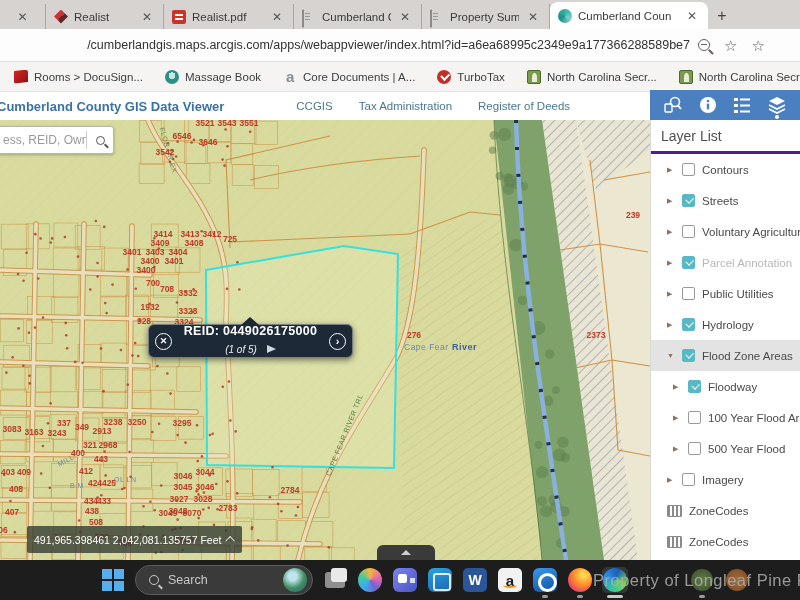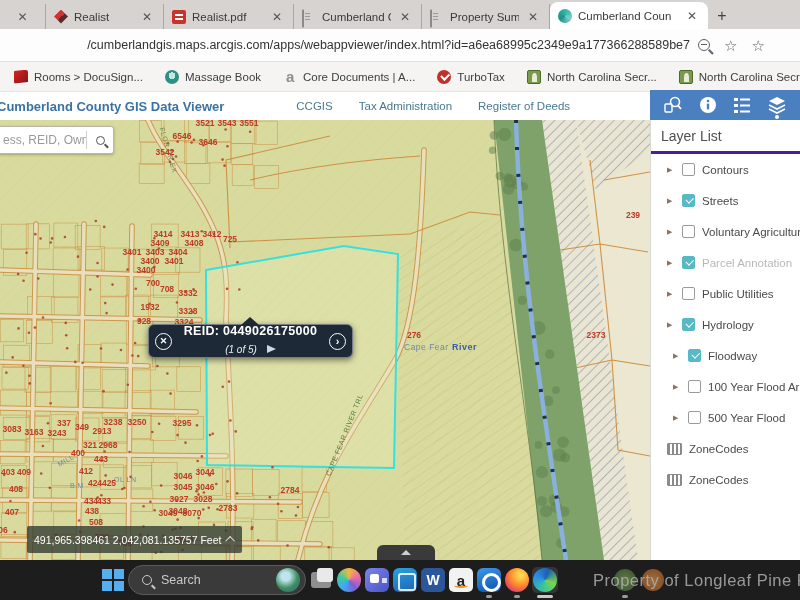--- a/index.html
+++ b/index.html
@@ -90,21 +90,21 @@
   .lrow .arr { width:8px; font-size:7px; color:#8a7468; flex:none; }
   .cb { width:13px; height:13px; border:1px solid #9a9a9a; border-radius:2px; background:#fff; flex:none; position:relative; }
   .cb.on { background:#57b9c6; border-color:#57b9c6; }
   .cb.on::after { content:""; position:absolute; left:3px; top:2px; width:6px; height:3.5px; border-left:1.8px solid #fff; border-bottom:1.8px solid #fff; transform:rotate(-45deg); }
   .lrow .txt { font-size:11.5px; color:#4a4a4a; white-space:nowrap; overflow:hidden; }
   .lrow .txt.muted { color:#b8b8b8; }
   .tbl-ic { width:15px; height:12px; border:1px solid #8a8a8a; border-radius:1px; background:repeating-linear-gradient(90deg,#8a8a8a 0 2px,#fff 2px 4px); flex:none; }
 
   
   .taskbar { position:absolute; left:0; top:560px; width:800px; height:40px; background:#1d1d1d; }
-  .tb-row { position:absolute; left:100px; top:0; height:40px; display:flex; align-items:center; gap:2px; }
+  .tb-row { position:absolute; left:100px; top:0; height:40px; display:flex; align-items:center; gap:9px; }
   .tb-ic { width:26px; height:26px; position:relative; display:flex; align-items:center; justify-content:center; flex:none; }
   .run::after { content:""; position:absolute; bottom:-5px; left:50%; transform:translateX(-50%); width:6px; height:3px; border-radius:2px; background:#9a9a9a; }
   .edge-active { background:#353535; border-radius:5px; }
   .edge-active::after { content:""; position:absolute; bottom:-5px; left:50%; transform:translateX(-50%); width:16px; height:3px; border-radius:2px; background:#c9c9c9; }
   .win { width:22px; height:22px; display:grid; grid-template-columns:10px 10px; grid-template-rows:10px 10px; gap:2px; }
   .win div { background:#55aeee; }
   .spill { width:178px; height:30px; background:#3a3a3a; border:1px solid #5b5b5b; border-radius:16px; display:flex; align-items:center; gap:9px; padding:0 5px 0 13px; }
   .spill .txt { font-size:12.5px; color:#c9c9c9; flex:1; }
   .sglass { width:10px; height:10px; border:1.8px solid #c9c9c9; border-radius:50%; position:relative; flex:none; }
   .sglass::after { content:""; position:absolute; width:5px; height:1.8px; background:#c9c9c9; transform:rotate(45deg); left:8px; top:9.5px; }
@@ -746,34 +746,44 @@
       <div class="lrow">
         <span class="arr">▶</span>
         <span class="cb"></span>
         <span class="txt">Public Utilities</span>
       </div>
       <div class="lrow">
         <span class="arr">▶</span>
         <span class="cb on"></span>
         <span class="txt">Hydrology</span>
       </div>
+      <div class="lrow sel">
+        <span class="arr">▼</span>
+        <span class="cb on"></span>
+        <span class="txt">Flood Zone Areas</span>
+      </div>
       <div class="lrow ind">
         <span class="arr">▶</span>
         <span class="cb on"></span>
         <span class="txt">Floodway</span>
       </div>
       <div class="lrow ind">
         <span class="arr">▶</span>
         <span class="cb"></span>
         <span class="txt">100 Year Flood Area</span>
       </div>
       <div class="lrow ind">
         <span class="arr">▶</span>
         <span class="cb"></span>
         <span class="txt">500 Year Flood</span>
+      </div>
+      <div class="lrow">
+        <span class="arr">▶</span>
+        <span class="cb"></span>
+        <span class="txt">Imagery</span>
       </div>
       <div class="lrow">
         <span class="tbl-ic"></span>
         <span class="txt">ZoneCodes</span>
       </div>
       <div class="lrow">
         <span class="tbl-ic"></span>
         <span class="txt">ZoneCodes</span>
       </div>
       <div class="lrow">

